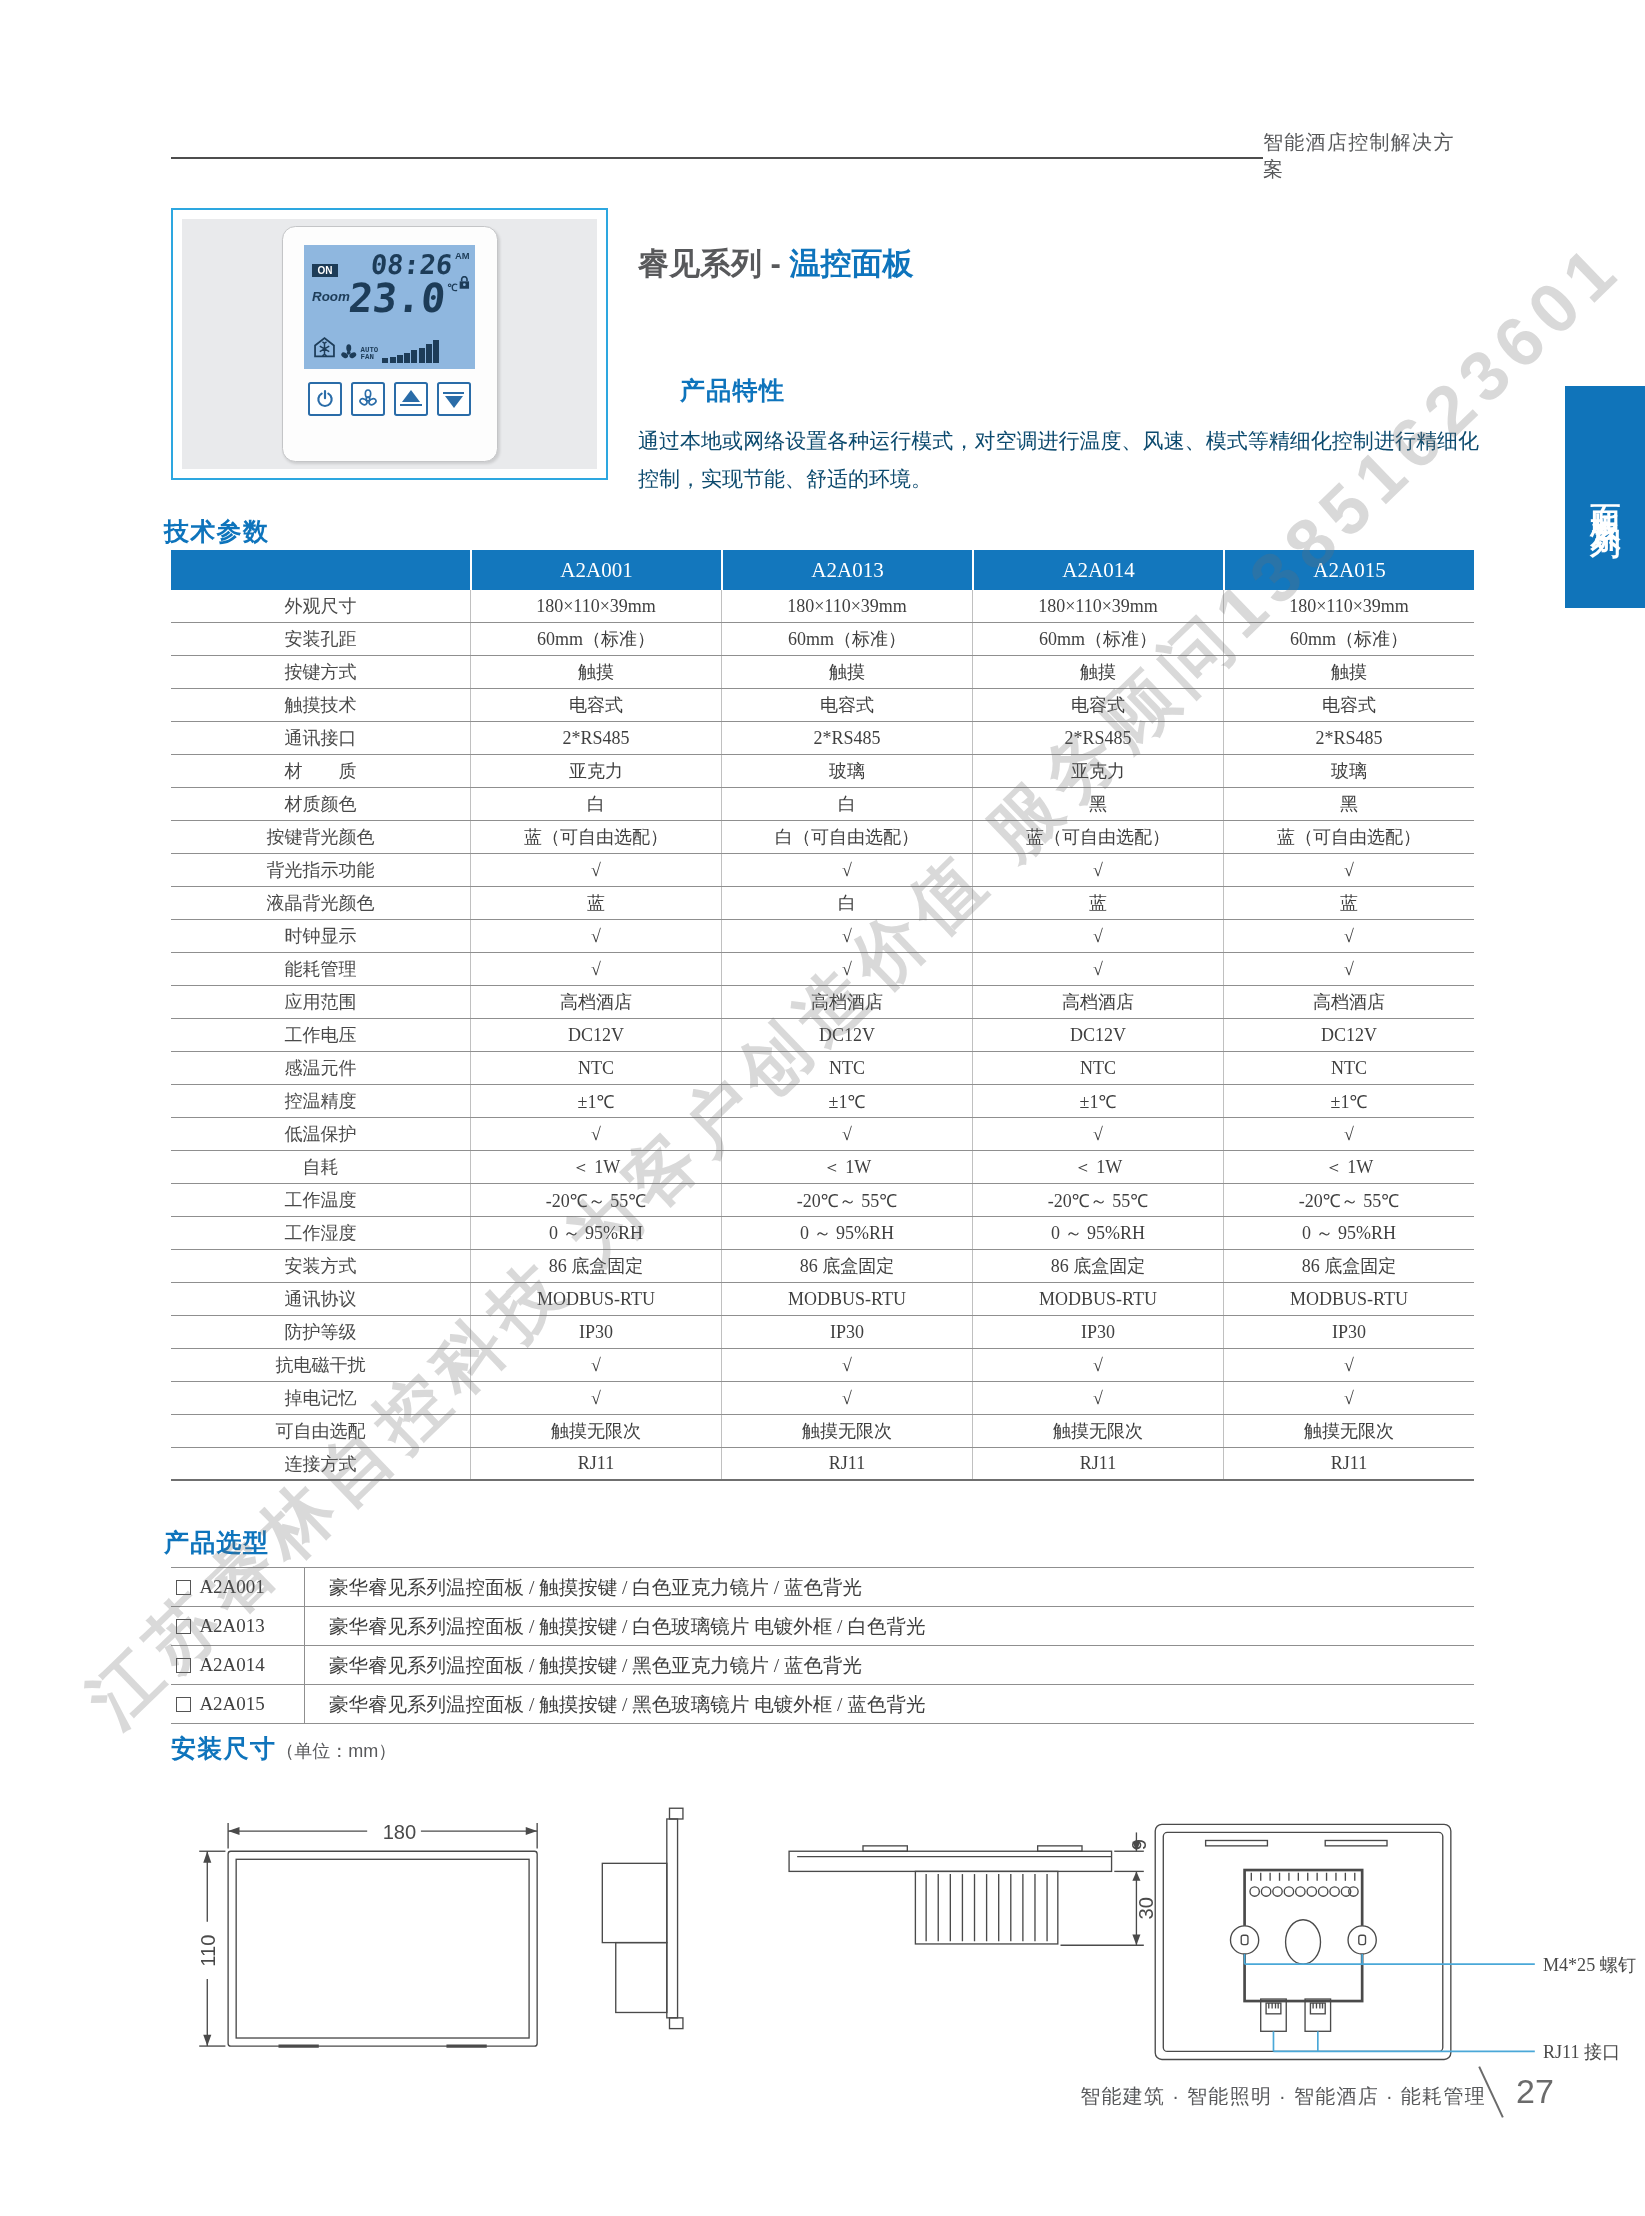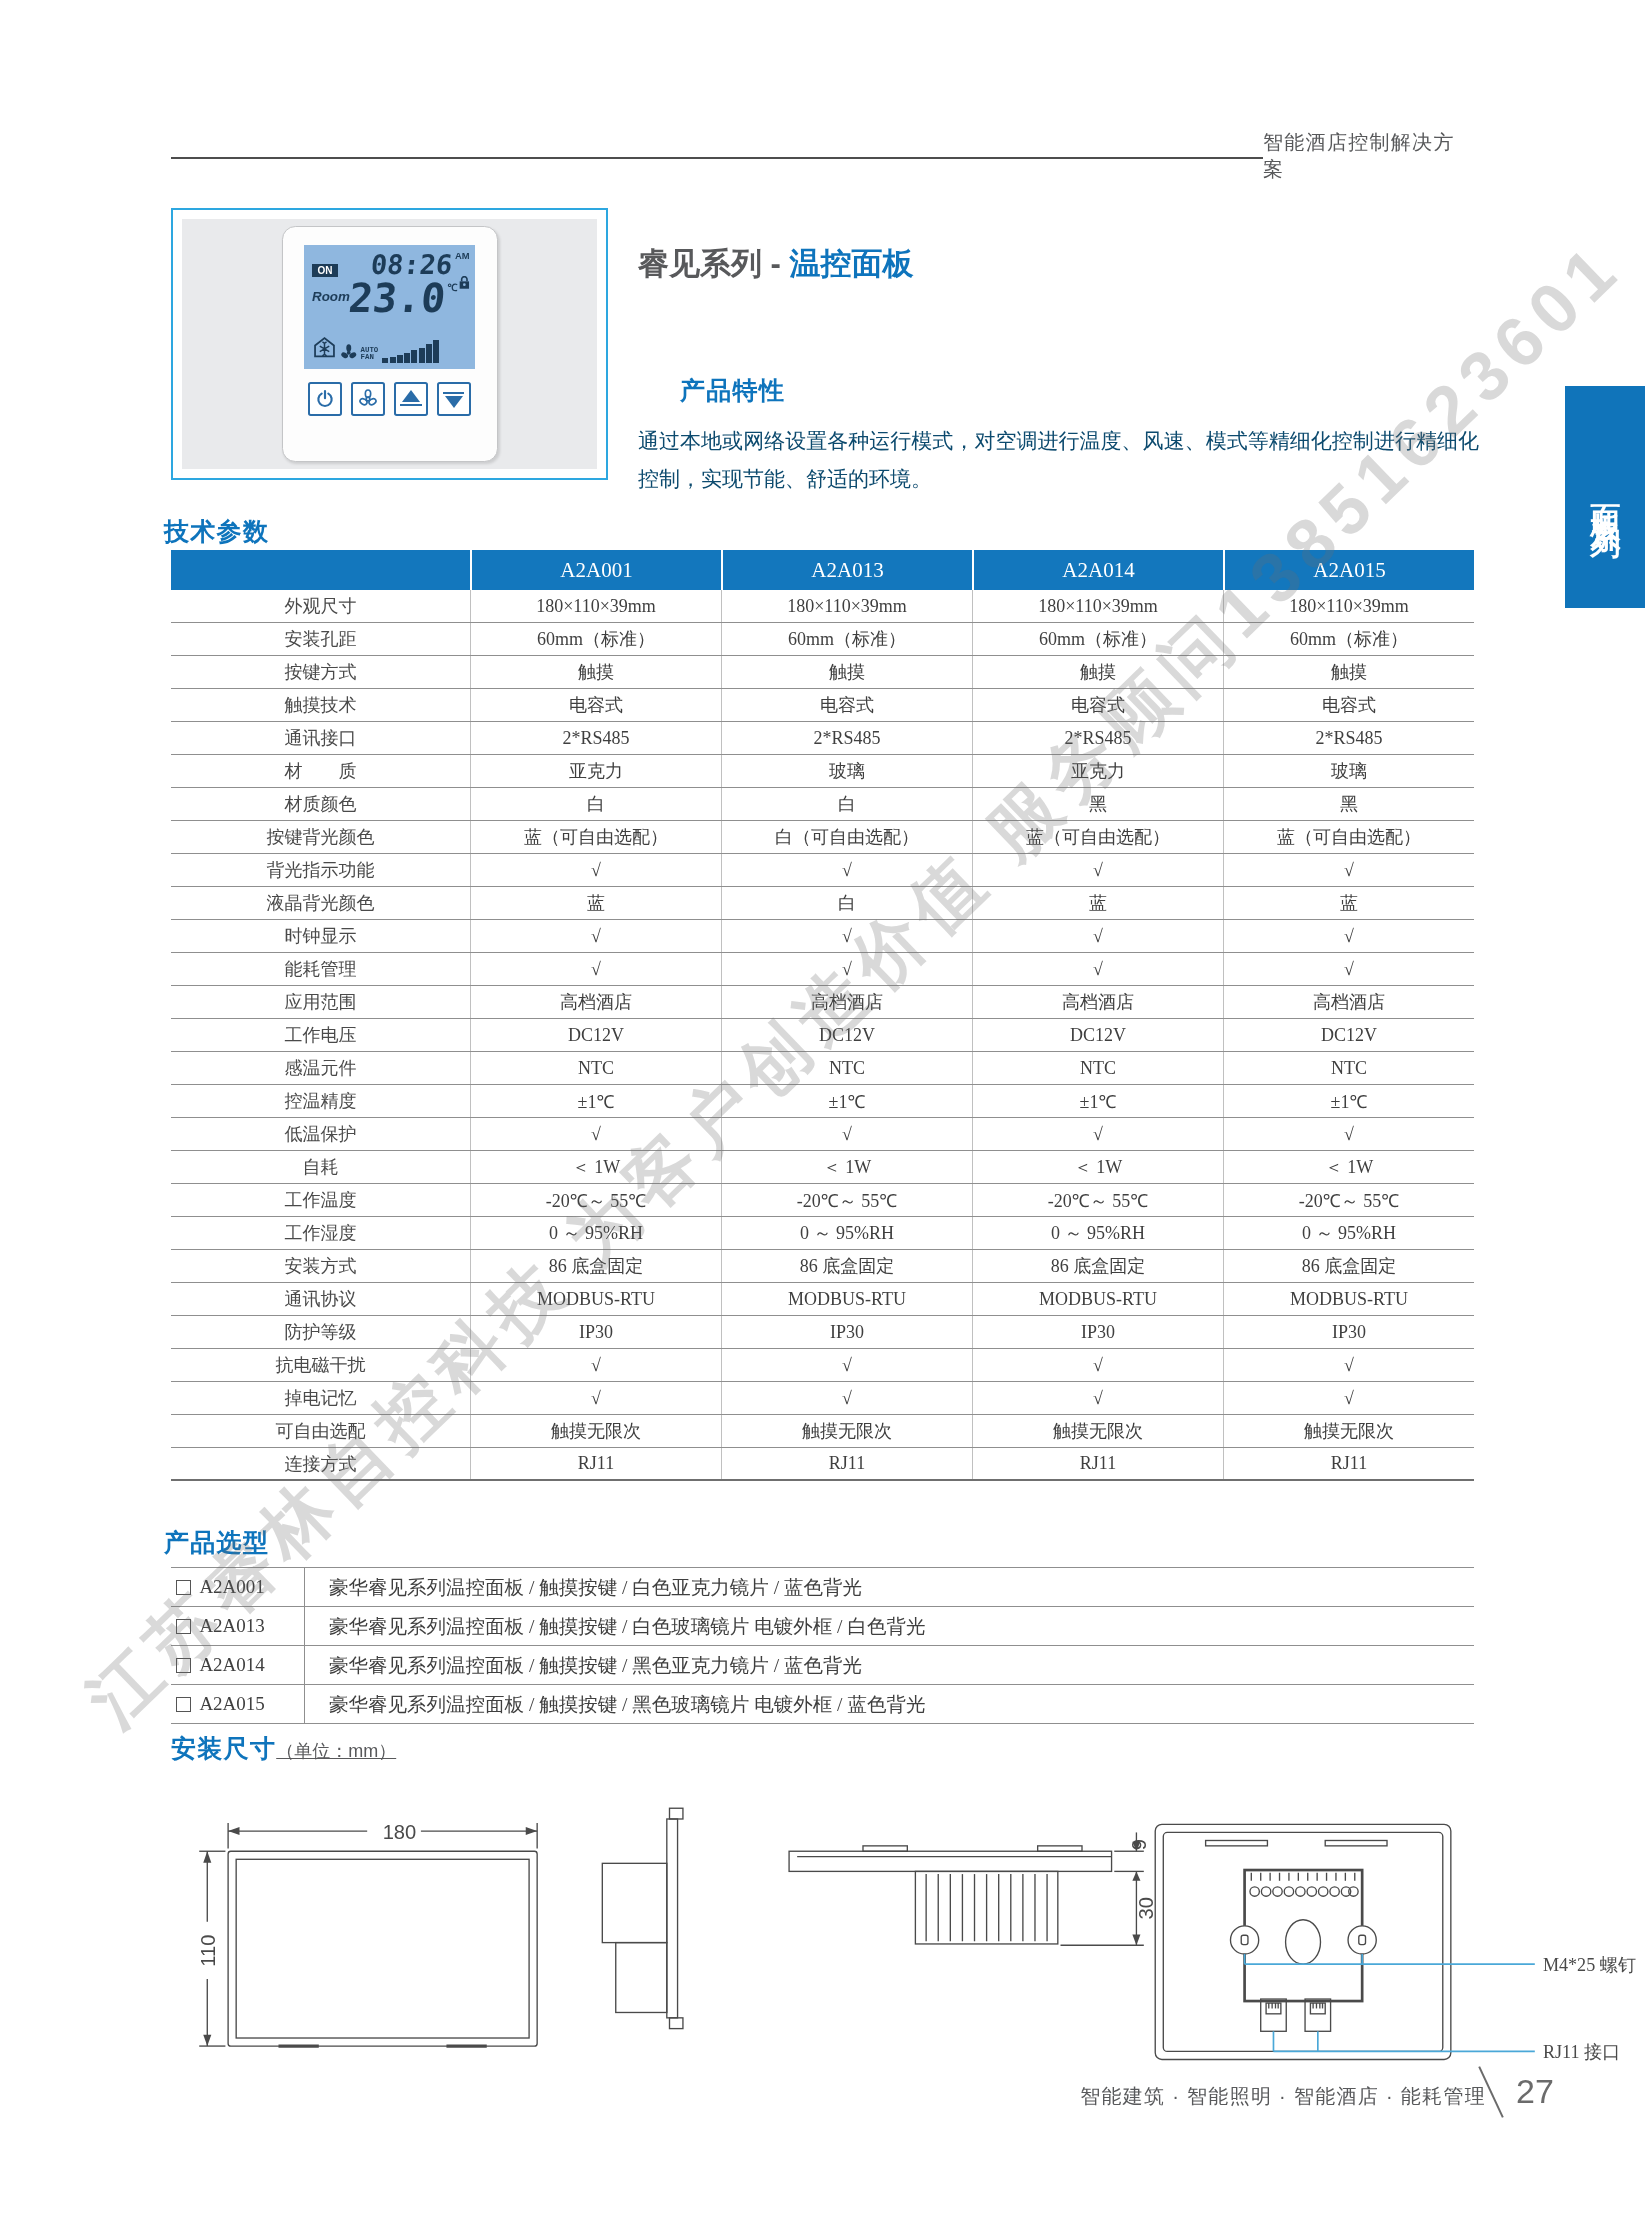--- a/index.html
+++ b/index.html
@@ -92,21 +92,21 @@
   .sel-table{position:absolute;left:171px;top:1567px;width:1303px;border-top:1.3px solid var(--line-gray);z-index:4;}
   .sel-row{display:grid;grid-template-columns:134px 1169px;height:39px;border-bottom:1.3px solid var(--line-gray);}
   .sel-code{display:flex;align-items:center;padding-left:5.4px;border-right:1.3px solid var(--line-gray);
     font-family:"Liberation Serif",serif;font-size:19px;color:var(--value-gray);gap:8px;}
   .sel-code .chk{width:15px;height:15px;border:1.3px solid #555;background:#fff;flex:0 0 auto;}
   .sel-desc{display:flex;align-items:center;padding-left:24px;
     font-family:"Liberation Serif",serif;font-size:19.5px;color:var(--value-gray);}
 
   
   .install-heading{position:absolute;left:171px;top:1732px;}
-  .install-unit{font-size:18px;font-weight:400;color:var(--text-gray);letter-spacing:0;text-decoration:underline;}
+  .install-unit{font-size:18px;font-weight:400;color:var(--text-gray);letter-spacing:0;}
   .drawings{position:absolute;left:171px;top:1784px;z-index:3;}
   .drawings text{font-family:"Liberation Sans",sans-serif;font-size:30px;fill:#4a4a4a;}
   .drawings text.ser{font-family:"Liberation Serif",serif;font-size:27px;}
 
   
   .footer-slogan{position:absolute;top:2083px;right:159px;font-size:20px;color:var(--text-gray);letter-spacing:1.3px;}
   .page-slash{position:absolute;left:1490px;top:2064px;width:2px;height:56px;background:#6b6b6b;transform:rotate(-25deg);}
   .footer-page{position:absolute;left:1516px;top:2072px;font-size:34px;color:#6b6b6b;}
 </style>
 </head>

